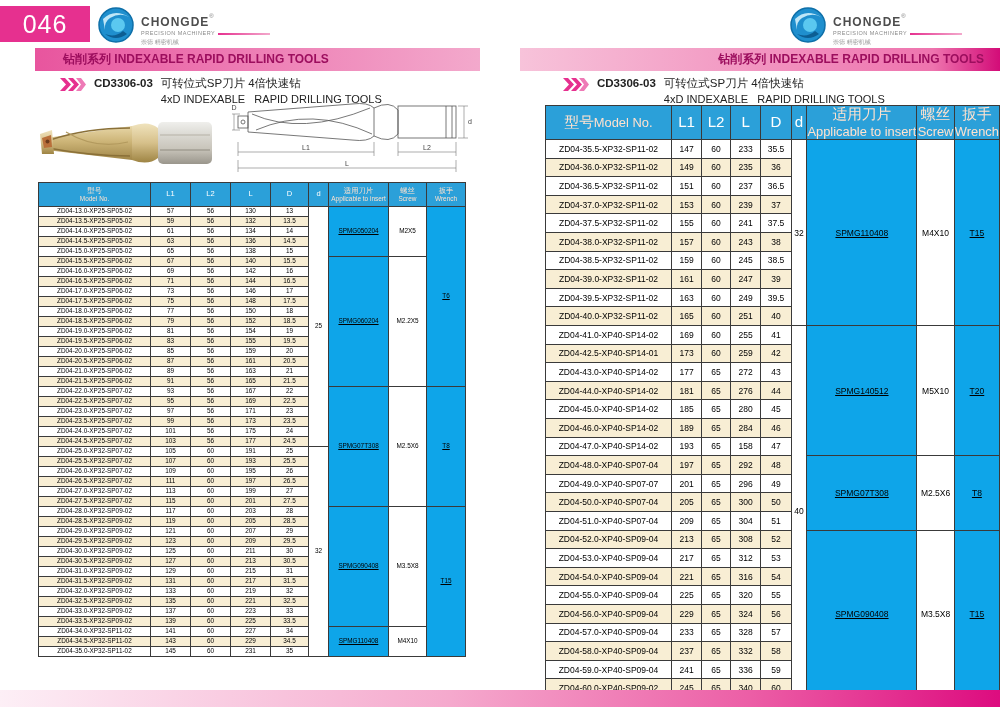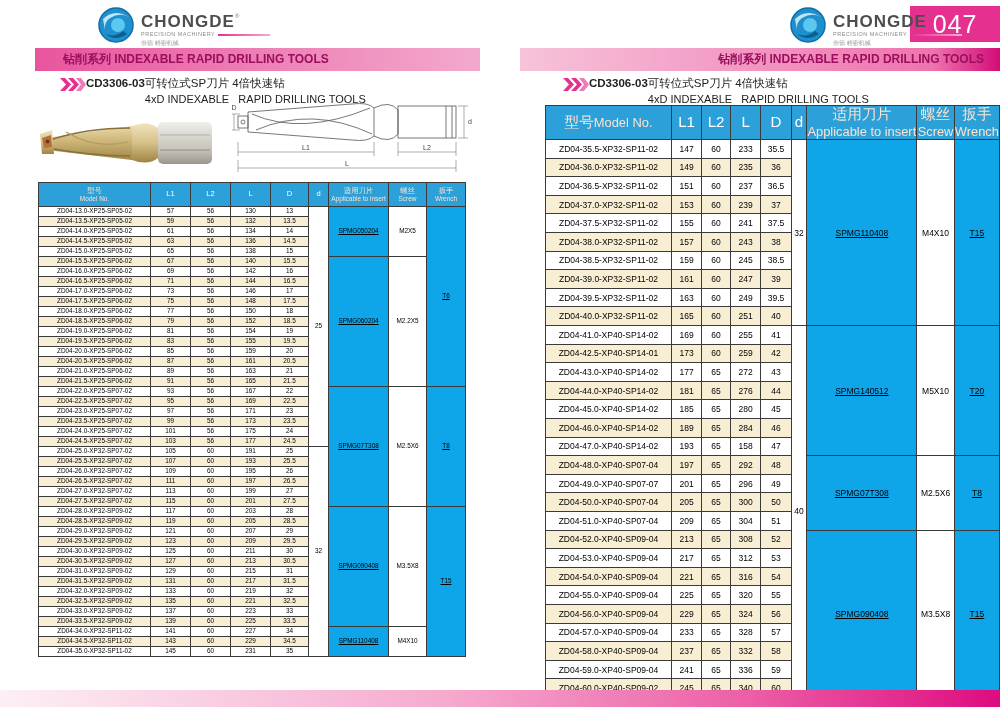--- a/index.html
+++ b/index.html
@@ -10,35 +10,35 @@
   
   .pagebox { position:absolute; top:6px; height:36px; width:90px; background:#e6308f; color:#fff;
              display:flex; align-items:center; justify-content:center; font-size:25px; letter-spacing:1px; }
   .pagebox.left { left:0; }
   .pagebox.right { right:0; }
 
   
   .logo { position:absolute; top:4px; display:flex; align-items:flex-start; gap:5px; }
   .logo.l1 { left:96px; } .logo.l2 { left:788px; }
   .logo-text { padding-top:9px; line-height:1; }
-  .logo-word { font-size:17px; font-weight:bold; color:#4d4d4d; letter-spacing:1px; }
+  .logo-word { font-size:12px; font-weight:bold; color:#4d4d4d; letter-spacing:1px; }
   .logo-reg { font-size:6px; color:#777; vertical-align:top; }
   .logo-sub { font-size:5.5px; color:#8a8a8a; letter-spacing:0.5px; display:flex; align-items:center; gap:3px; margin-top:2px;}
   .logo-sub .pinkline { display:inline-block; width:52px; height:2px; background:linear-gradient(90deg,#e6308f,#f3a9cc); }
   .logo-cn { font-size:6px; color:#9a9a9a; margin-top:2px; }
 
   
   .band { position:absolute; top:48px; height:23px; display:flex; align-items:center;
           font-size:12px; font-weight:bold; color:#9c0e5e; }
   .band.bl { left:35px; width:445px; background:linear-gradient(90deg,#e8559e 0%,#f3a9cc 100%); padding-left:28px; }
   .band.br { left:520px; width:480px; background:linear-gradient(90deg,#f7c3da 0%,#ee74ae 86%,#d30c78 100%);
              justify-content:flex-end; padding-right:16px; }
 
   
-  .prod { position:absolute; top:76px; display:flex; gap:0; color:#222; }
+  .prod { position:absolute; top:76px; display:flex; gap:8px; color:#222; }
   .prod.pl { left:60px; } .prod.pr { left:563px; }
   .chev { margin-top:1px; }
   .prod-code { font-size:11.5px; font-weight:bold; margin-top:1px; }
   .prod-titles { line-height:1.35; }
   .pt-zh { font-size:11.5px; font-weight:normal; }
   .pt-en { font-size:11px; white-space:pre; }
 
   
   .photo { position:absolute; left:36px; top:98px; }
   .tdraw { position:absolute; left:232px; top:92px; }
@@ -63,21 +63,21 @@
 
   
   .bottombar { position:absolute; left:0; bottom:0; width:1000px; height:17px;
      background:linear-gradient(90deg,#fdeff6 0%,#f5a9cd 45%,#ec5ea6 75%,#dd0c7f 100%); }
 </style>
 </head>
 <body>
 
 <div class="sheet">
 
-  <div class="pagebox right">047</div>
+  <div class="pagebox left">046</div>
 
   <div class="logo l1">
     <span>
       <svg width="40" height="40" viewBox="0 0 40 40">
         <circle cx="20" cy="21" r="17" fill="#1f8fce"></circle>
         <circle cx="20" cy="21" r="17" fill="none" stroke="#0e6fa8" stroke-width="1.5"></circle>
         <path d="M7 15 Q18 4 33 13 Q24 8 14 14 Q8 18 9 26 Z" fill="#bfe6f7"></path>
         <path d="M31 30 Q20 38 9 30 Q19 34 27 27 Z" fill="#0c5e93"></path>
         <circle cx="22" cy="21" r="7" fill="#5bc8f0"></circle>
       </svg>

